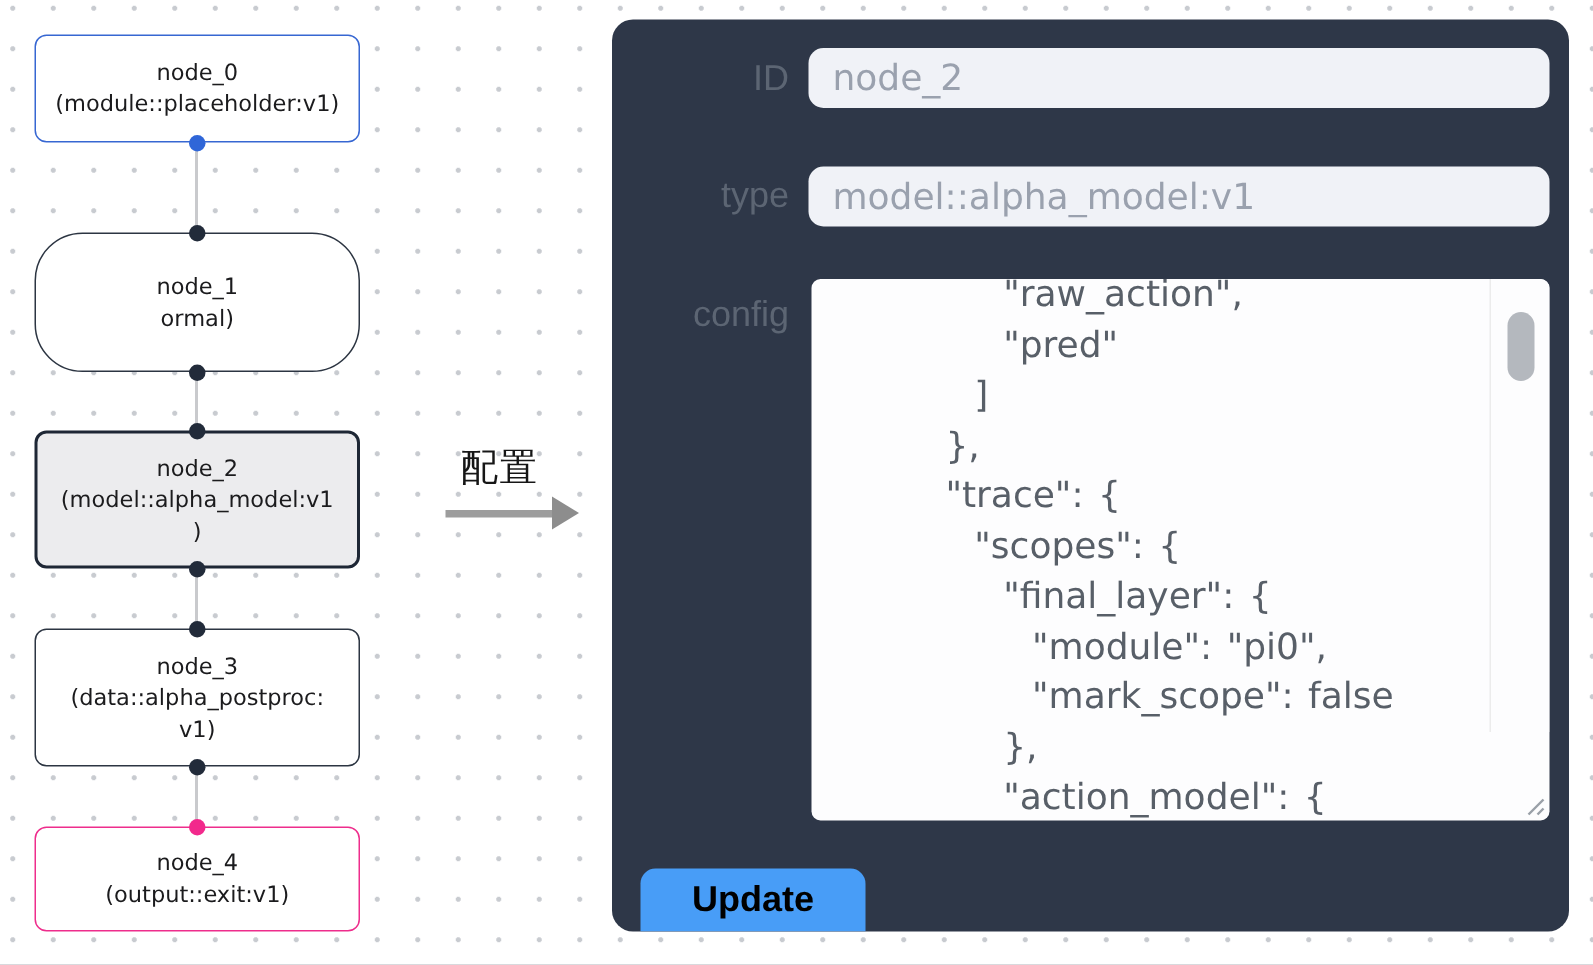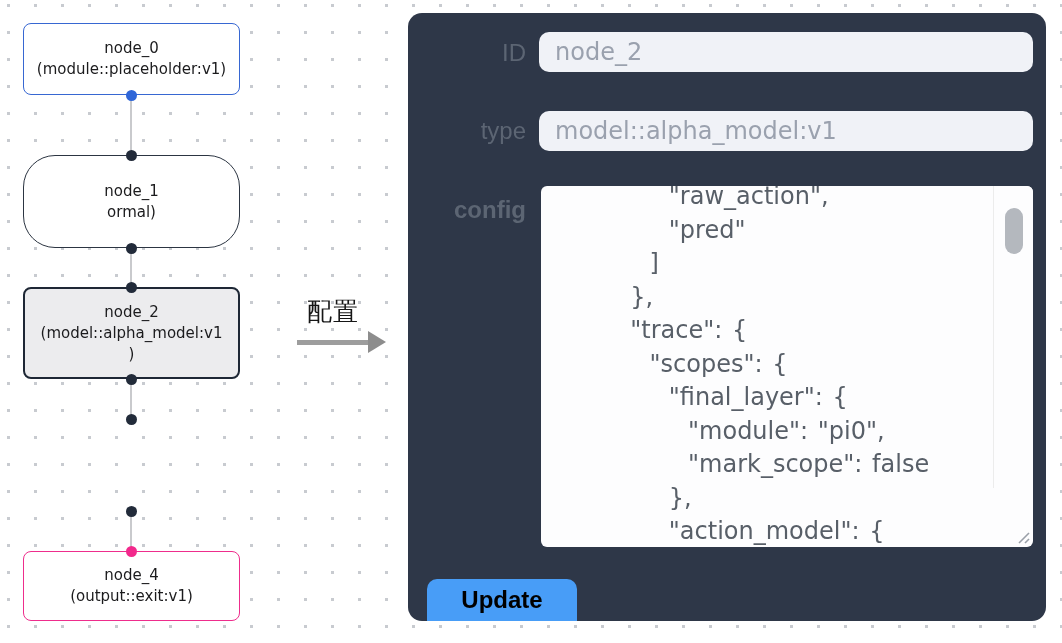--- a/index.html
+++ b/index.html
@@ -42,21 +42,21 @@
   .panel{
     position:absolute;left:408px;top:13px;width:638px;height:608px;
     background:#2e3748;border-radius:14px;overflow:hidden;
   }
   .field-label{
     position:absolute;left:0;width:102px;text-align:right;
     font-size:24px;color:#5c6573;line-height:26px;margin-left:16px;
   }
   .id-label{top:27px;}
   .type-label{top:105px;}
-  .config-label{top:184px;font-weight:bold;}
+  .config-label{top:184px;}
   .field-input{
     position:absolute;left:131px;width:494px;height:40px;box-sizing:border-box;
     border:none;outline:none;background:#f0f2f7;border-radius:10px;
     padding:0 16px;font-family:"DejaVu Sans","Liberation Sans",sans-serif;
     font-size:24px;color:#9aa1ae;
   }
   .id-input{top:19px;}
   .type-input{top:98px;}
 
   .config-box{
@@ -96,20 +96,25 @@
       </div>
       <div class="node default" style="top: 155px; height: 93px; border-radius: 32px;">
         <div>node_1</div>
         <div>ormal)</div>
       </div>
       <div class="node selected" style="top: 287px; height: 92px;">
         <div>node_2</div>
         <div>(model::alpha_model:v1</div>
         <div>)</div>
       </div>
+      <div class="node default" style="top: 419px; height: 92px;">
+        <div>node_3</div>
+        <div>(data::alpha_postproc:</div>
+        <div>v1)</div>
+      </div>
       <div class="node output" style="top: 551px; height: 70px;">
         <div>node_4</div>
         <div>(output::exit:v1)</div>
       </div>
       <div class="port" style="top: 89.5px; background: rgb(47, 102, 216);"></div>
       <div class="port" style="top: 149.5px; background: rgb(34, 43, 58);"></div>
       <div class="port" style="top: 242.5px; background: rgb(34, 43, 58);"></div>
       <div class="port" style="top: 281.5px; background: rgb(34, 43, 58);"></div>
       <div class="port" style="top: 373.5px; background: rgb(34, 43, 58);"></div>
       <div class="port" style="top: 413.5px; background: rgb(34, 43, 58);"></div>

